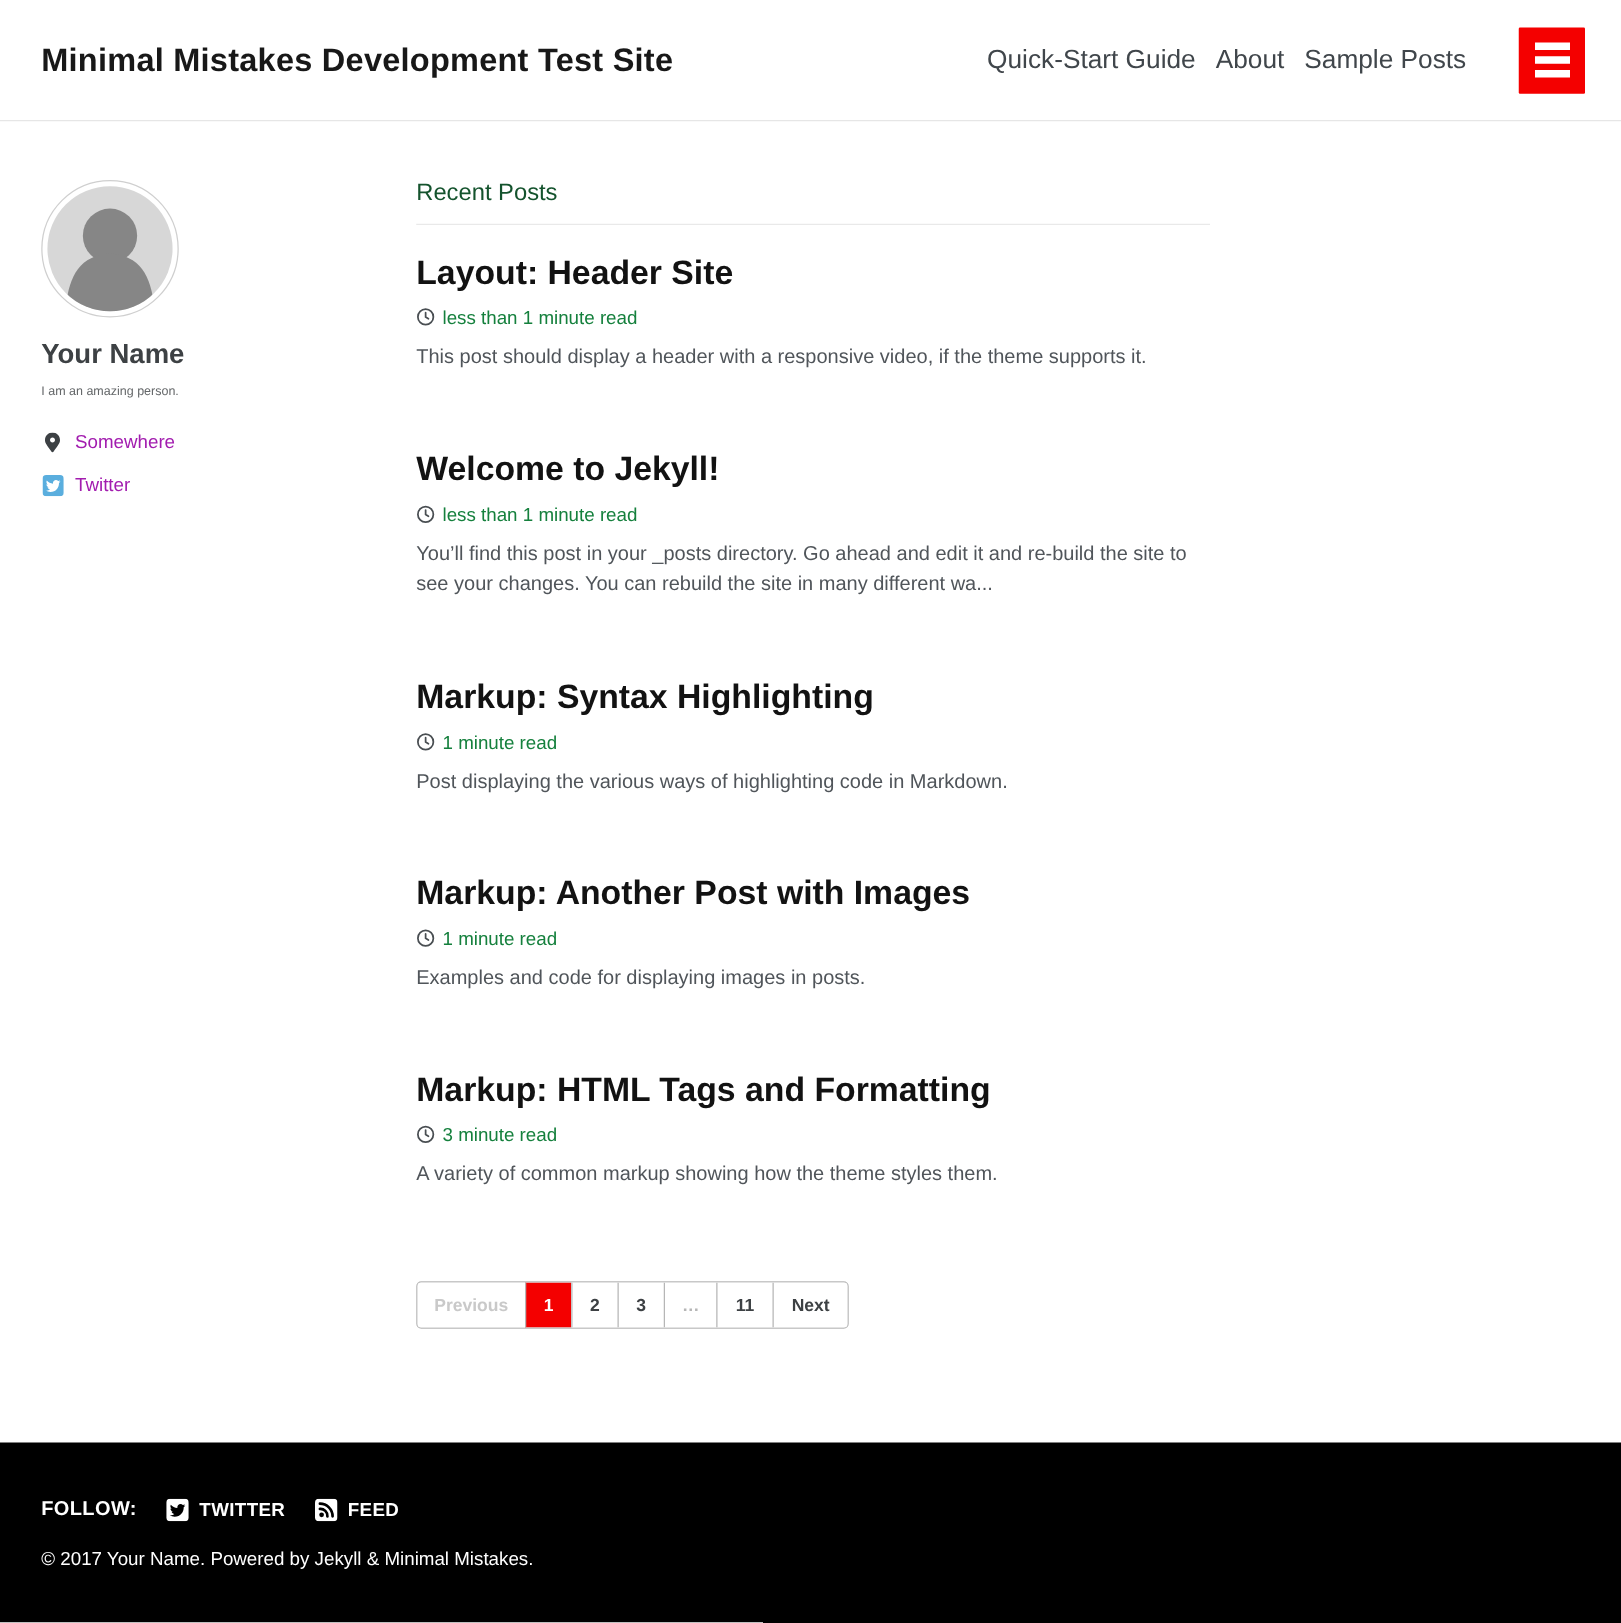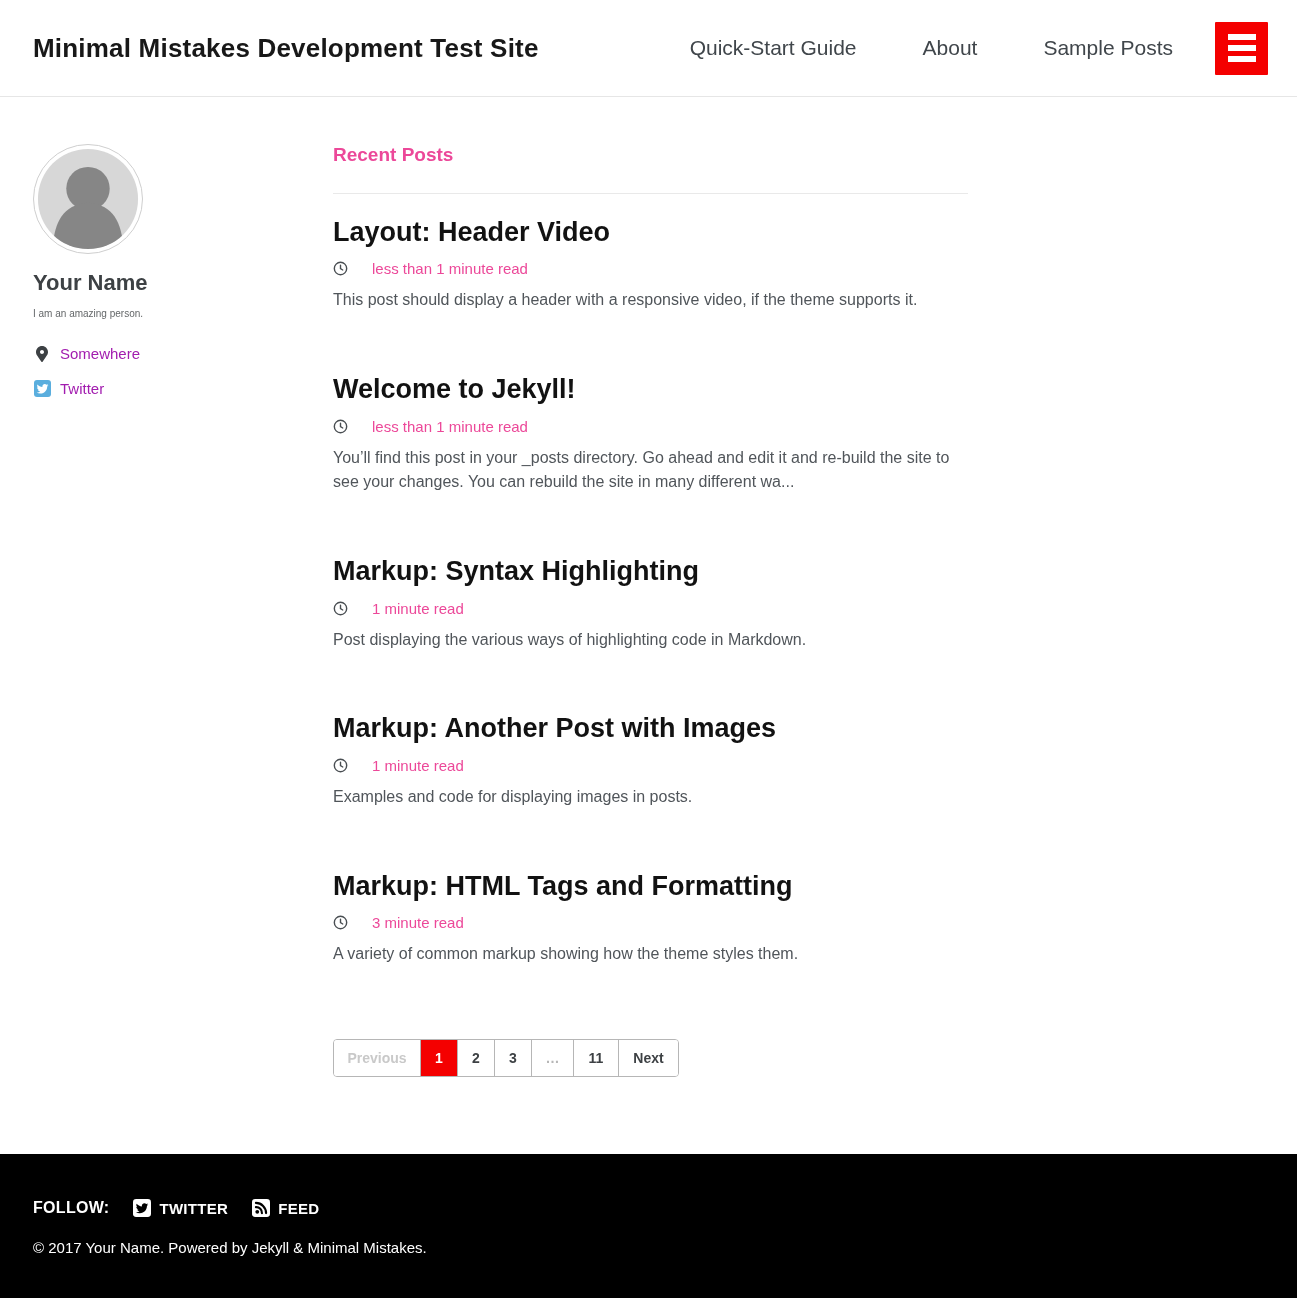--- a/index.html
+++ b/index.html
@@ -13,21 +13,21 @@
 
   
   .masthead {
     height:97px; display:flex; align-items:center;
     padding:0 29px 0 33px; border-bottom:1px solid #e6e6e6;
     background:#fff;
   }
   .site-title { font-size:26px; font-weight:bold; color:#181818; letter-spacing:0.2px; }
   .masthead nav { margin-left:auto; display:flex; align-items:center; }
   .nav-link {
-    font-size:21px; color:#40464b; text-decoration:none; margin-left:66px;
+    font-size:21px; color:#40464b; text-decoration:none; margin-left:16px;
     font-weight:400; cursor:pointer;
   }
   .menu-btn {
     width:53px; height:53px; margin-left:42px; border:none; cursor:pointer;
     background:var(--accent,#f40000); display:flex; flex-direction:column;
     justify-content:center; align-items:center; gap:5px; border-radius:1px;
   }
   .menu-btn .bar { width:28px; height:6px; background:#fff; }
 
   
@@ -43,26 +43,26 @@
   .author-name { margin-top:16px; font-size:22px; font-weight:bold; color:#3d4144; }
   .author-bio { margin-top:12px; font-size:10px; color:#646769; }
   .author-links { margin-top:26px; list-style:none; }
   .author-links li { display:flex; align-items:center; margin-bottom:18px; }
   .author-links .li-icon { width:18px; display:flex; justify-content:center; margin-right:9px; }
   .author-links .li-label { font-size:15px; color:#a21caf; text-decoration:none; }
 
   
   .main-col { max-width:635px; width:635px; margin-left:32px; }
   .archive-heading {
-    font-size:19px; font-weight:bold; color:#ec4899;
-    padding-bottom:27px; border-bottom:1px solid #e9e9e9; margin-bottom:22px;
+    font-size:19px; font-weight:normal; color:#14532d;
+    padding-bottom:13px; border-bottom:1px solid #e9e9e9; margin-bottom:22px;
   }
   .post { margin-bottom:60px; }
   .post-title { font-size:27px; font-weight:bold; color:#121212; line-height:1.2; cursor:pointer; }
-  .post-meta { margin-top:12px; display:flex; align-items:center; font-size:15px; color:#ec4899;gap:18px; }
+  .post-meta { margin-top:12px; display:flex; font-size:15px; color:#15803d; }
   .post-meta .clock { display:flex; margin-right:6px; }
   .post-excerpt { margin-top:11px; font-size:16px; color:#50555a; line-height:1.55; }
 
   
   .pagination {
     margin-top:12px; margin-bottom:60px;
     display:inline-flex; border:1px solid #b6b6b6; border-radius:4px; overflow:hidden;
   }
   .page-cell {
     display:flex; align-items:center; justify-content:center;
@@ -145,21 +145,21 @@
           </span>
           <a class="li-label">Twitter</a>
         </li>
       </ul>
     </aside>
 
     <main class="main-col">
       <h3 class="archive-heading">Recent Posts</h3>
 
       <article class="post">
-        <h2 class="post-title">Layout: Header Video</h2>
+        <h2 class="post-title">Layout: Header Site</h2>
         <p class="post-meta">
           <span class="clock">
             <svg width="15" height="15" viewBox="0 0 16 16">
                 <circle cx="8" cy="8" r="6.6" fill="none" stroke="#494e52" stroke-width="1.5"></circle>
                 <path d="M8 4.4V8.2L10.4 9.6" fill="none" stroke="#494e52" stroke-width="1.5" stroke-linecap="round"></path>
               </svg>
           </span>
           <span>less than 1 minute read</span>
         </p>
         <p class="post-excerpt">This post should display a header with a responsive video, if the theme supports it.</p>

